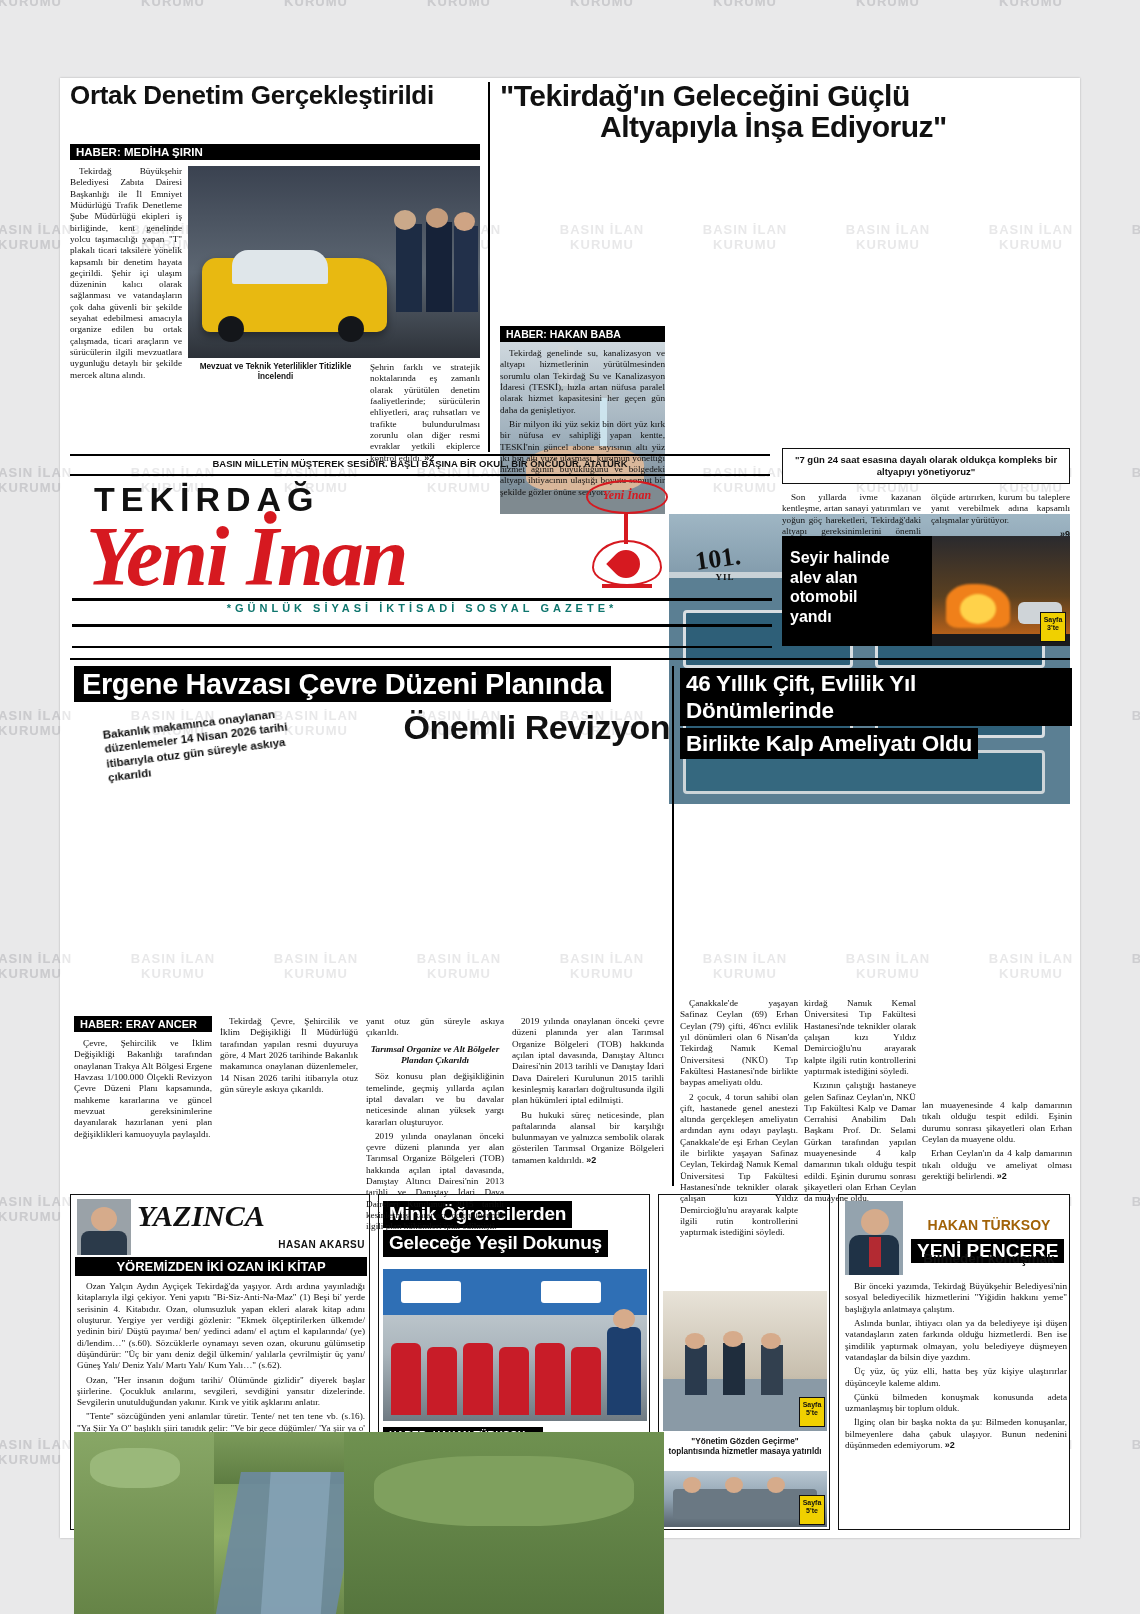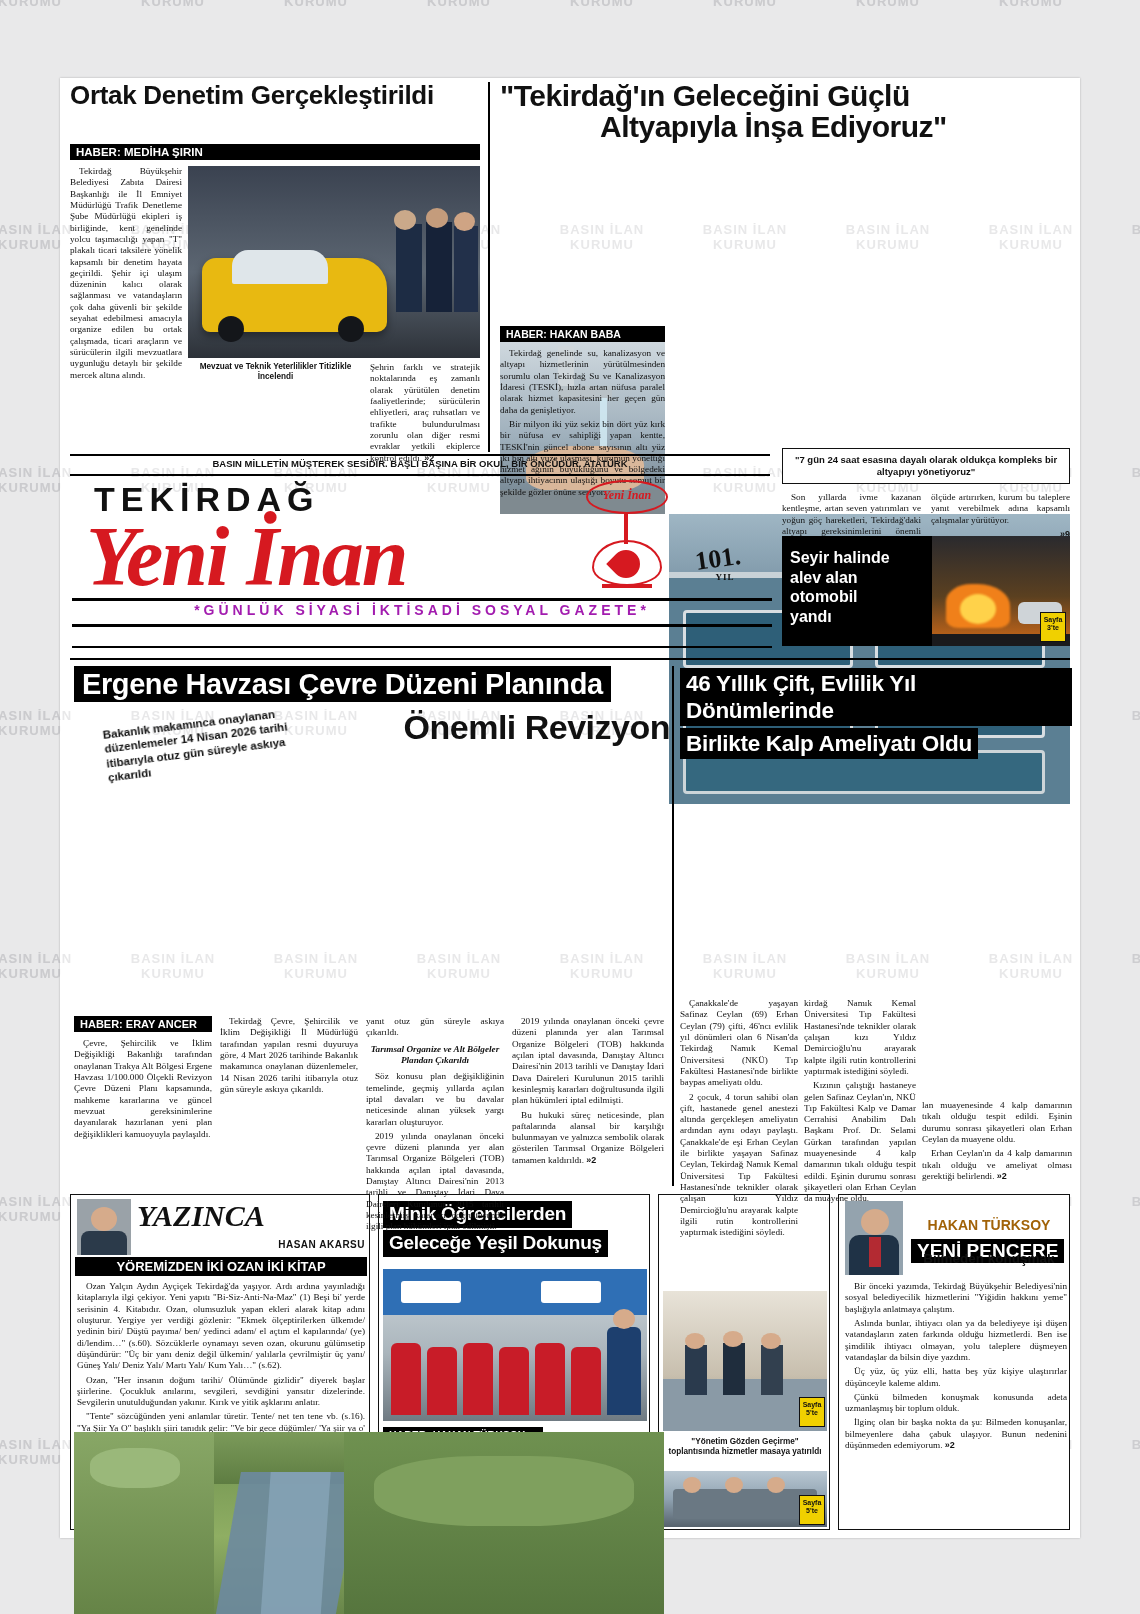--- a/index.html
+++ b/index.html
@@ -77,21 +77,21 @@
     font-family:"Liberation Sans", sans-serif; font-weight:bold;
     font-size:34px; letter-spacing:6px; color:#111;
   }
   .mast-name {
     font-family:"Liberation Serif", serif; font-weight:bold;
     font-size:84px; color:#d61920; line-height:.92;
     letter-spacing:-2px; font-style:italic;
   }
   .mast-sub {
     font-family:"Liberation Sans", sans-serif; font-weight:bold;
-    font-size:14px; letter-spacing:4px; text-align:center; color:#a21caf;
+    font-size:11px; letter-spacing:4px; text-align:center; color:#0f766e;
   }
   .mast-info {
     font-family:"Liberation Sans", sans-serif; font-size:9.5px; color:#111;
   }
   .ataturk {
     font-family:"Liberation Sans", sans-serif; font-size:9.5px;
     font-weight:bold; text-align:center; color:#111;
   }
   .yil-badge {
     font-family:"Liberation Serif", serif; font-weight:bold;
@@ -356,21 +356,21 @@
 
   <div class="layer" style="left:722px; top:370px; width:288px; height:36px; border:1.5px solid #111; background:#fff;">
     <div style="font-family:'Liberation Sans',sans-serif;font-weight:bold;font-size:9.5px;text-align:center;line-height:1.25;padding:5px 6px;color:#111;">"7 gün 24 saat esasına dayalı olarak oldukça kompleks bir altyapıyı yönetiyoruz"</div>
   </div>
 
   <div class="layer col-text" style="left:614px; top:368px; width:100px;">
     <p style="visibility:hidden;height:0;margin:0;">Bir milyon iki yüz sekiz bin dört yüz kırk bir nüfusa ev sahipliği yapan kentte, TESKİ'nin güncel abone sayısının altı yüz iki bin altı yüze ulaşması, kurumun yönettiği hizmet ağının büyüklüğünü ve bölgedeki altyapı ihtiyacının ulaştığı boyutu somut bir şekilde gözler önüne seriyor.</p>
   </div>
 
   <div class="layer col-text" style="left:722px; top:414px; width:288px; column-count:2; column-gap:10px;">
-    <p>Son yıllarda ivme kazanan kentleşme, artan seven yatırımları ve yoğun göç hareketleri, Tekirdağ'daki altyapı gereksinimlerini önemli ölçüde artırırken, kurum bu taleplere yanıt verebilmek adına kapsamlı çalışmalar yürütüyor.</p>
+    <p>Son yıllarda ivme kazanan kentleşme, artan sanayi yatırımları ve yoğun göç hareketleri, Tekirdağ'daki altyapı gereksinimlerini önemli ölçüde artırırken, kurum bu taleplere yanıt verebilmek adına kapsamlı çalışmalar yürütüyor.</p>
     <p style="text-align:right;text-indent:0;margin:0;"><span class="ref">»9</span></p>
   </div>
 
   <div class="layer rule" style="left:10px; top:376px; width:700px; height:1.5px;"></div>
   <div class="layer ataturk" style="left:10px; top:380px; width:700px;">
     <span>BASIN MİLLETİN MÜŞTEREK SESİDİR. BAŞLI BAŞINA BİR OKUL, BİR ÖNCÜDÜR.  ATATÜRK</span>
   </div>
   <div class="layer rule" style="left:10px; top:396px; width:700px; height:1.5px;"></div>
 
   <div class="layer mast-city" style="left:34px; top:402px;">
@@ -572,20 +572,20 @@
       <div style="position:absolute;left:4px;top:34px;width:50px;height:40px;background:#1f3246;border-radius:10px 10px 0 0;"></div>
       <div style="position:absolute;left:24px;top:36px;width:12px;height:30px;background:#b32a32;"></div>
     </div>
     <div style="position:absolute;left:72px;top:4px;width:156px;">
       <span class="hl-black" style="font-size:19px;">YENİ PENCERE</span>
     </div>
     <div style="position:absolute;left:72px;top:22px;width:156px;font-family:'Liberation Sans',sans-serif;font-weight:bold;font-size:14px;color:#a16207;text-align:center;">HAKAN TÜRKSOY</div>
     <div style="position:absolute;left:72px;top:56px;width:156px;font-family:'Liberation Sans',sans-serif;font-weight:bold;font-size:13.5px;color:#111;text-align:center;">Bilmeden konuşmak</div>
     <div class="col-text" style="position:absolute;left:6px;top:86px;width:222px;">
       <p>Bir önceki yazımda, Tekirdağ Büyükşehir Belediyesi'nin sosyal belediyecilik hizmetlerini "Yiğidin hakkını yeme" başlığıyla anlatmaya çalıştım.</p>
-      <p>Aslında bunlar, ihtiyacı olan ya da belediyeye işi düşen vatandaşların zaten farkında olduğu hizmetlerdi. Ben ise şimdilik ihtiyacı olmayan, yolu taleplere düşmeyen vatandaşlar da bilsin diye yazdım.</p>
+      <p>Aslında bunlar, ihtiyacı olan ya da belediyeye işi düşen vatandaşların zaten farkında olduğu hizmetlerdi. Ben ise şimdilik yaptırmak olmayan, yolu belediyeye düşmeyen vatandaşlar da bilsin diye yazdım.</p>
       <p>Üç yüz, üç yüz elli, hatta beş yüz kişiye ulaştırırlar düşünceyle kaleme aldım.</p>
       <p>Çünkü bilmeden konuşmak konusunda adeta uzmanlaşmış bir toplum olduk.</p>
       <p><span>İlginç olan bir başka nokta da şu: Bilmeden konuşanlar, bilmeyenlere daha çabuk ulaşıyor. Bunun nedenini düşünmeden edemiyorum.</span> <span class="ref">»2</span></p>
     </div>
   </div>
 
 </div>
 
 </body></html>

